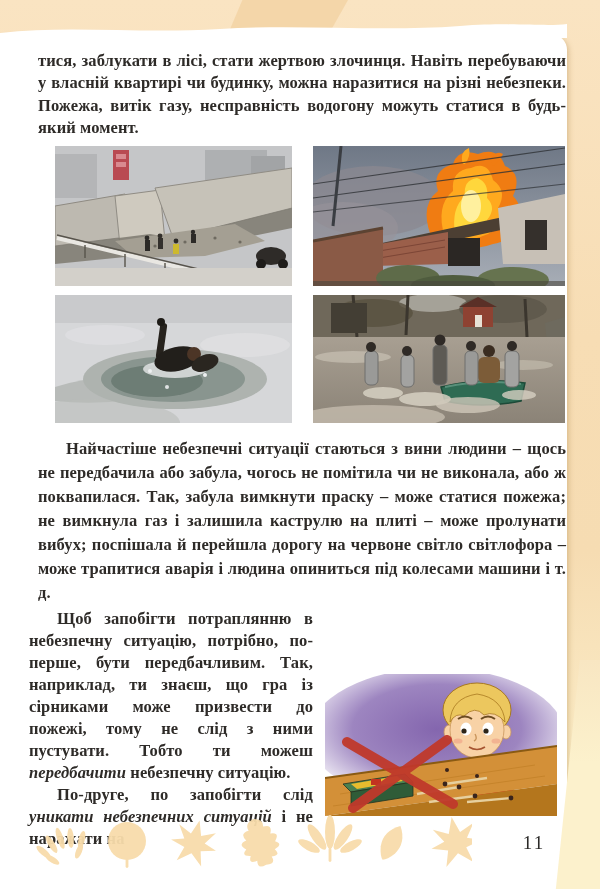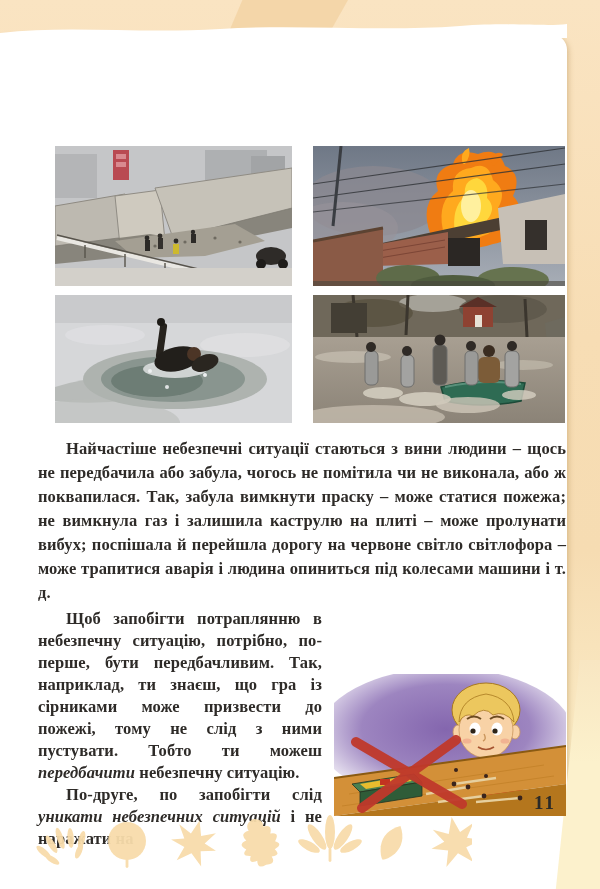--- a/index.html
+++ b/index.html
@@ -27,52 +27,53 @@
     clip-path:polygon(58% 0,100% 0,100% 100%,8% 100%);
   }
   .content{position:absolute;inset:0;z-index:4;}
   .body-par{
     position:absolute;left:38px;width:528px;margin:0;
     font-size:16.5px;font-weight:bold;color:#2e2b28;
     text-align:justify;letter-spacing:.1px;
   }
   .p1{top:50px;line-height:22.4px;}
   .p2{top:437px;line-height:24px;text-indent:28px;}
-  .p34{position:absolute;top:608px;left:38px;width:528px;}
+  .p34{position:absolute;top:608px;left:29px;width:528px;}
   .p34 p{margin:0;font-size:16.5px;font-weight:bold;color:#2e2b28;text-align:justify;line-height:22px;text-indent:28px;letter-spacing:.1px;}
   .p34 i{font-weight:bold;}
   .illustration{float:right;width:232px;height:142px;margin:66px 0 0 12px;}
   .photo-grid{position:absolute;left:55px;top:146px;width:510px;height:279px;}
   .photo{position:absolute;overflow:hidden;}
   .photo svg{display:block;}
   .ph1{left:0;top:0;width:237px;height:140px;}
   .ph2{left:258px;top:0;width:252px;height:140px;}
   .ph3{left:0;top:149px;width:237px;height:128px;}
   .ph4{left:258px;top:149px;width:252px;height:128px;}
   .leaves{position:absolute;left:32px;top:814px;width:440px;height:60px;z-index:3;}
   .page-number{
-    position:absolute;left:512px;top:792px;width:44px;
-    font-size:19px;font-weight:bold;color:#2b2a28;letter-spacing:2px;
-    z-index:5;text-align:right;
+    position:absolute;left:512px;top:832px;width:44px;
+    font-size:19px;font-weight:normal;color:#2b2a28;letter-spacing:2px;
+    z-index:5;text-align:center;
   }
 </style>
 </head>
 <body>
 
 <div class="stage">
 
   <div class="band-trapezoid"></div>
   <div class="paper"></div>
   <svg class="top-wave" viewBox="0 0 567 18" preserveAspectRatio="none">
     <path d="M0,18 L0,13 C70,5 140,14 220,9 C300,4 380,12 460,6 C515,2 545,7 567,4 L567,18 Z" fill="#ffffff"></path>
   </svg>
   <div class="corner-wedge"></div>
 
   <div class="content">
 
+    <p class="body-par p1">тися, заблукати в лісі, стати жертвою злочинця. Навіть перебуваючи у власній квартирі чи будинку, можна наразитися на різні небезпеки. Пожежа, витік газу, несправність водогону можуть статися в будь-який момент.</p>
 
     <div class="photo-grid">
 
       <div class="photo ph1">
         <svg width="237" height="140" viewBox="0 0 237 140">
           <rect width="237" height="140" fill="#c5c6c8"></rect>
           <rect x="150" y="4" width="62" height="48" fill="#aeb0b2"></rect>
           <rect x="0" y="8" width="42" height="44" fill="#b4b5b7"></rect>
           <rect x="196" y="10" width="34" height="38" fill="#a2a4a6"></rect>
           <rect x="58" y="4" width="16" height="30" fill="#b94a52"></rect>

